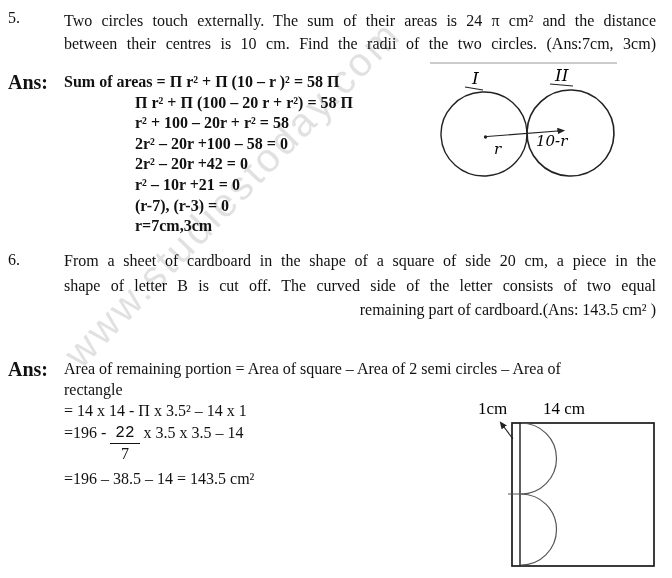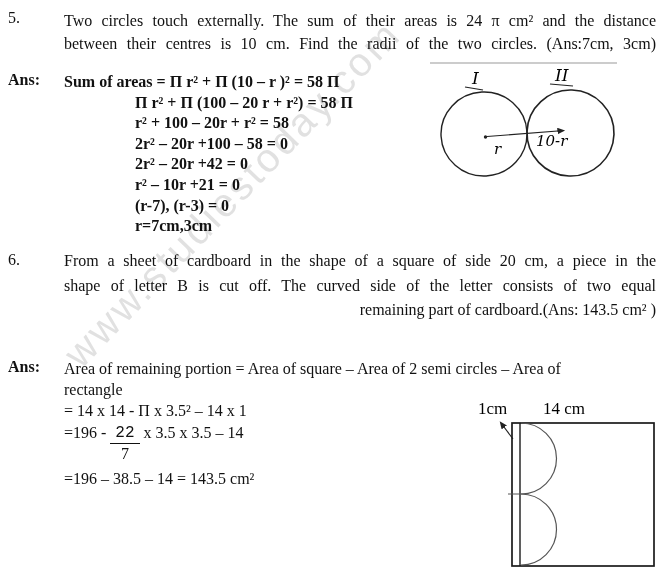--- a/index.html
+++ b/index.html
@@ -24,21 +24,21 @@
     white-space:nowrap;
     z-index:0;
   }
   .layer { position:absolute; z-index:1; }
   .qnum { font-size:16px; }
   .para { width:592px; font-size:16px; }
   .para .ln { line-height:23px; }
   .para6 .ln { line-height:24.5px; }
   .jline { text-align:justify; text-align-last:justify; }
   .lastline { display:flex; justify-content:flex-end; line-height:24.5px; }
-  .ans-label { font-size:16px; font-weight:bold; }
+  .ans-label { font-size:20px; font-weight:bold; }
   .sol { font-size:16px; }
   .sol5 .ln { line-height:20.6px; white-space:nowrap; }
   .sol5 .indent { margin-left:71px; }
   .sol6 .ln { line-height:21px; white-space:nowrap; }
   .frac-line { margin-top:3px; height:42px; display:flex; align-items:flex-start; white-space:nowrap; }
   .frac { display:inline-block; text-align:center; margin:0 4px; }
   .frac .num { display:block; border-bottom:1.6px solid #111; padding:0 5px 0 5px; line-height:19px;font-family:Liberation Mono, monospace; }
   .frac .den { display:block; line-height:19px; }
   .sol6 .final { margin-top:2px; }
   svg text { font-family:"Liberation Serif", serif; }

